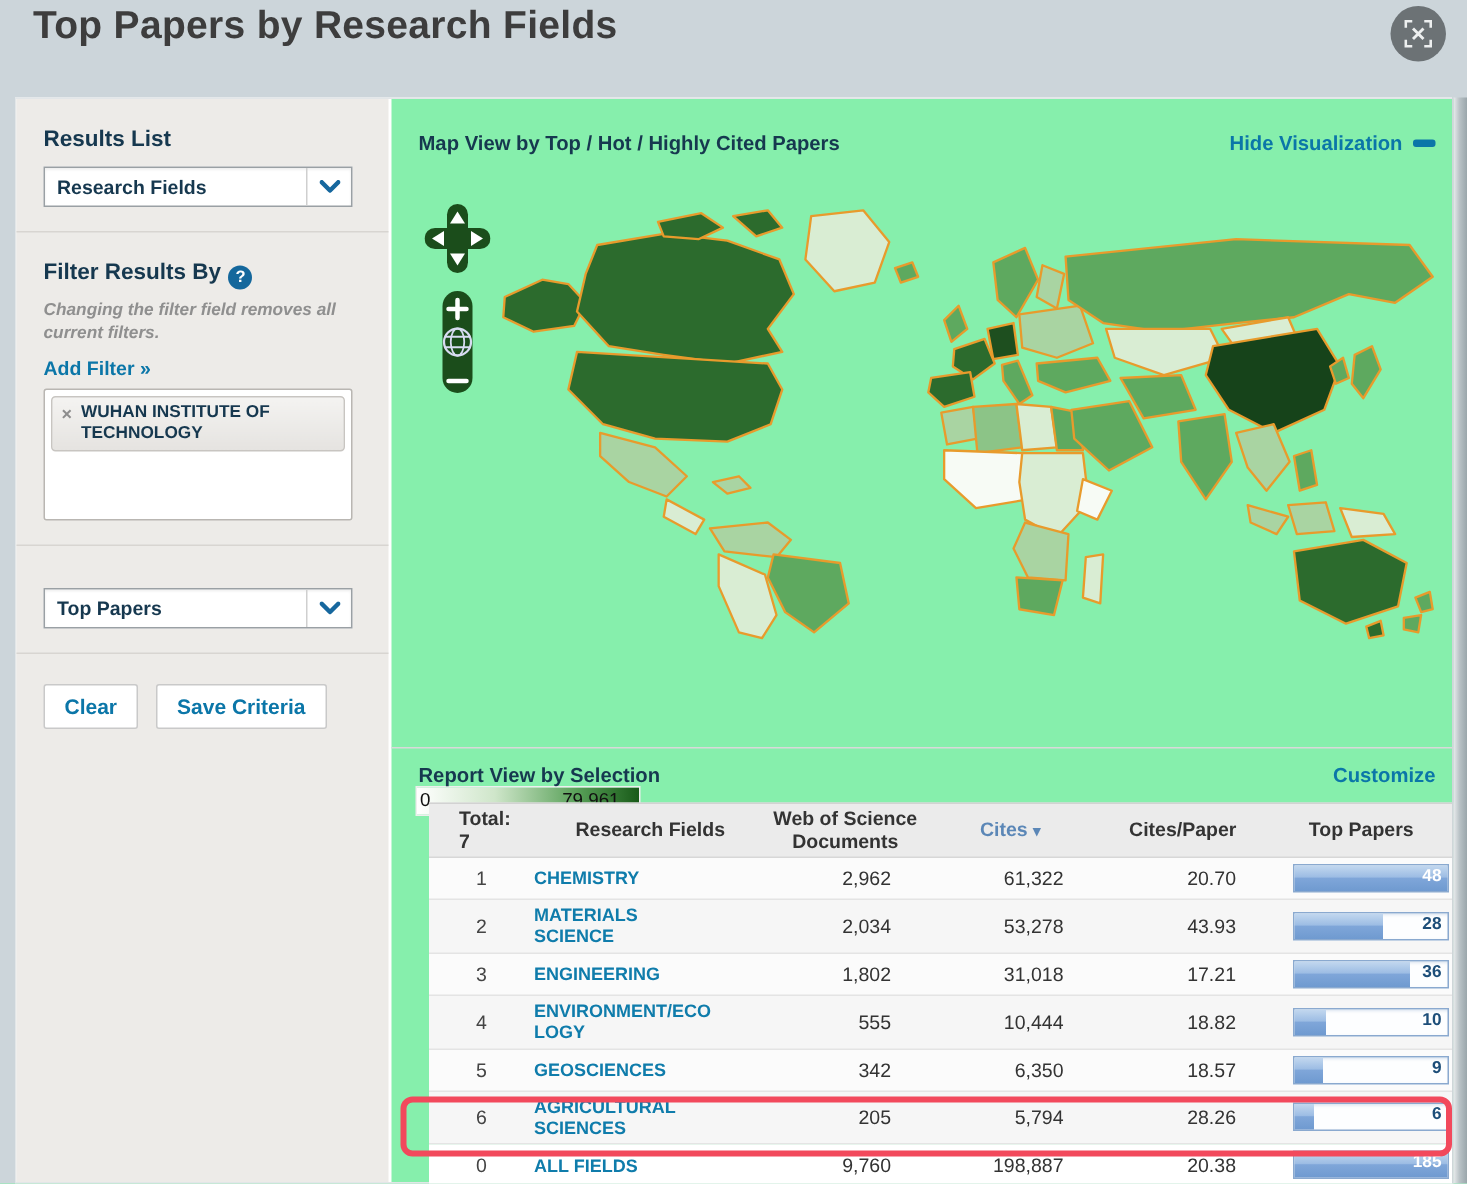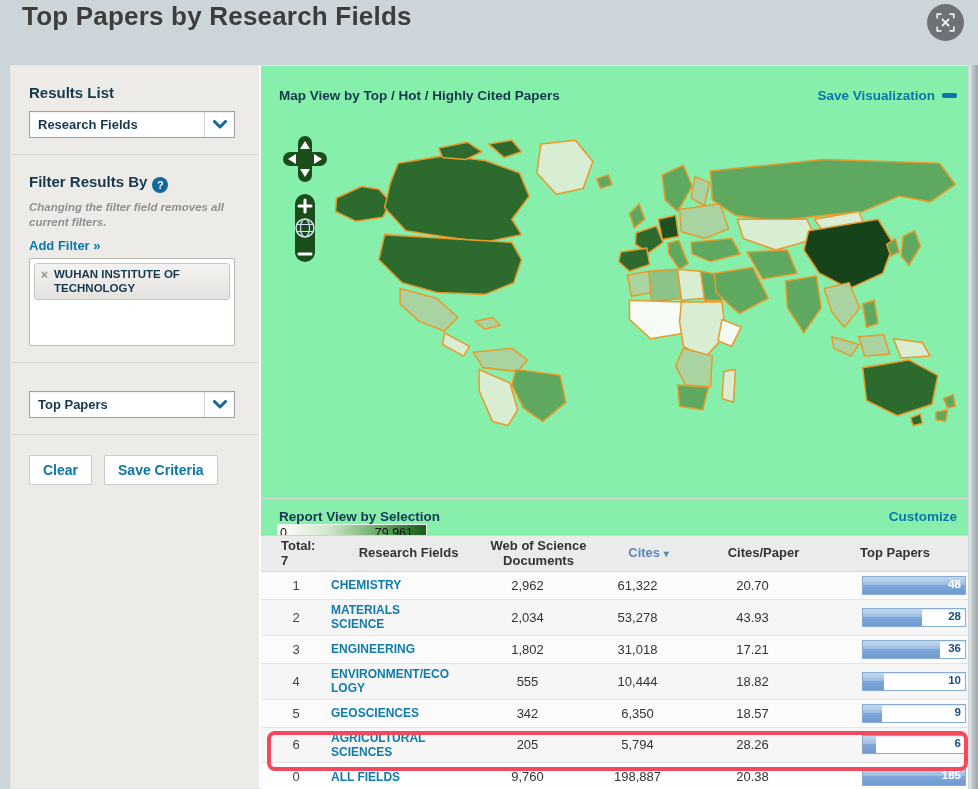--- a/index.html
+++ b/index.html
@@ -47,33 +47,33 @@
   .legend .lg-max { position:absolute; right:13px; top:1px; font-size:12.5px; color:#111; }
 
   .content-divider { position:absolute; left:0; right:0; top:432px; border-top:1px solid #d9d9d9; }
 
   .report-header { position:absolute; left:18px; right:12px; top:443px; display:flex; justify-content:space-between; align-items:center; }
   .report-title { font-size:13.5px; font-weight:bold; color:#16384f; }
   .customize { font-size:13.5px; font-weight:bold; color:#0b76a8; cursor:pointer; }
 
   
   .table-wrap { position:absolute; left:0; top:469px; width:708px; }
-  .thead, .trow { display:grid; grid-template-columns:70px 155px 105px 115px 115px 1fr; align-items:center; }
+  .thead, .trow { display:grid; grid-template-columns:70px 155px 105px 115px 115px 1fr; align-items:center;margin-left:25px; }
   .thead { background:#ebebeb; border-top:1px solid #d2d2d2; border-bottom:1px solid #d7d7d7; min-height:37px; padding:2px 0; }
   .th { font-size:13px; font-weight:bold; color:#333; text-align:center; line-height:1.15; }
   .th.total { text-align:left; padding-left:20px; }
   .th.sorted { color:#5b87b7; }
   .th .caret { font-size:10px; }
   .trow { border-bottom:1px solid #e4e4e4; background:#fbfbfb; min-height:28px; padding:3px 0; }
   .trow:nth-child(even) { background:#f6f6f6; }
   .trow:last-child { background:#ffffff; }
   .c { font-size:13px; color:#333; }
   .c.rank { text-align:center; color:#444; }
   .c.field { font-size:12px; font-weight:bold; color:#0f7cab; max-width:122px; line-height:1.2; overflow-wrap:anywhere; cursor:pointer; }
-  .c.num { text-align:center; padding-right:22px; }
+  .c.num { text-align:right; padding-right:22px; }
   .barcell { display:flex; justify-content:flex-end; padding-right:3px; }
   .bar { position:relative; width:104px; height:19px; background:#fdfeff; border:1px solid #8aa9cf; box-shadow:inset 1px 1px 2px rgba(120,150,190,.25); }
   .bar .fill { position:absolute; left:0; top:0; bottom:0; background:linear-gradient(180deg,#c3d8ef 0%,#9dbde4 45%,#7fa6d9 50%,#6f9ad0 100%); }
   .bar .barnum { position:absolute; right:4px; top:1px; font-size:11.5px; font-weight:bold; color:#1d4e79; }
   .bar .barnum.inv { color:#fff; }
 
   .hl-overlay { position:absolute; left:6px; right:1px; border:4px solid #f2495c; border-radius:8px; pointer-events:none; }
 </style>
 </head>
 <body>
@@ -137,21 +137,21 @@
       <button class="btn">Clear</button>
       <button class="btn">Save Criteria</button>
     </div>
   </div>
 
   <div class="content">
 
     <div class="map-header">
       <span class="map-title">Map View by Top / Hot / Highly Cited Papers</span>
       <span class="hide-viz">
-        <span>Save Visualization</span>
+        <span>Hide Visualization</span>
         <span class="minus-bar"></span>
       </span>
     </div>
 
     <div class="map-area">
 
       <svg class="map-controls" width="44" height="130" viewBox="0 0 44 130">
         <g>
           <rect x="15" y="0" width="14" height="46" rx="7" fill="#1b4d1b"></rect>
           <rect x="0" y="16" width="44" height="14" rx="7" fill="#1b4d1b"></rect>

